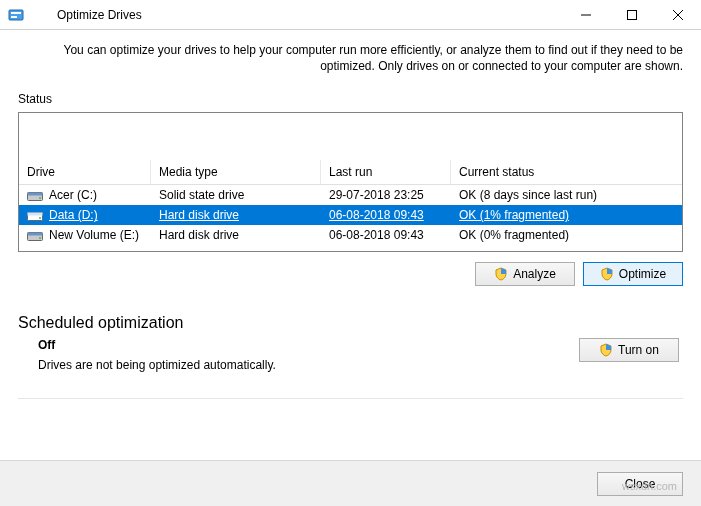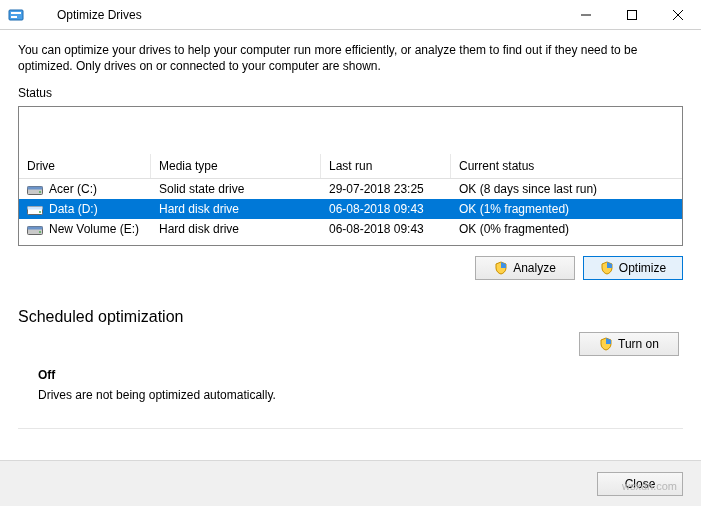--- a/index.html
+++ b/index.html
@@ -4,48 +4,48 @@
 <style>
 * { box-sizing: border-box; margin: 0; padding: 0; font-family: "Segoe UI", Tahoma, sans-serif; }
 body { background: #fff; width: 701px; height: 506px; overflow: hidden; font-size: 12px; color: #000; }
 
 .titlebar { height: 30px; display: flex; align-items: center; border-bottom: 1px solid #d0d0d0; }
 .titlebar .icon { width: 16px; height: 16px; margin: 0 8px; display: flex; align-items: center; justify-content: center; }
 .titlebar .title { flex: 1; font-size: 12px; margin-left: 25px; }
 .tb-btn { width: 46px; height: 30px; display: flex; align-items: center; justify-content: center; }
 
 .content { padding: 12px 18px 0 18px; }
-.desc { font-size: 12px; line-height: 1.35; margin-bottom: 12px; }
+.desc { font-size: 12px; line-height: 1.35; margin-bottom: 18px; text-align: right; }
 .label { font-size: 12px; margin-bottom: 6px; }
 
 .listbox { border: 1px solid #828282; height: 140px; background: #fff; }
 .lh { display: flex; border-bottom: 1px solid #e0e0e0; background: #fff; }
 .lh > div { padding: 5px 8px; font-size: 12px; border-right: 1px solid #e8e8e8; margin-top: 47px; }
 .lh > div:last-child { border-right: none; }
 .row { display: flex; font-size: 12px; align-items: center; height: 20px; }
 .row > div { padding: 2px 8px; white-space: nowrap; overflow: hidden; }
-.row.selected { background: #0078d7; color: #fff; }
+.row.selected { background: #0078d7; color: #fff; text-decoration: underline; }
 .c-drive { width: 132px; display: flex; align-items: center; gap: 6px; }
 .c-media { width: 170px; }
 .c-run   { width: 130px; }
 .c-stat  { flex: 1; }
 
 .drive-icon { width: 16px; height: 12px; display: inline-block; }
 .drive-icon svg { display: block; }
 
 .btnrow { display: flex; justify-content: flex-end; gap: 8px; margin-top: 10px; }
 .btn { min-width: 100px; height: 24px; border: 1px solid #adadad; background: linear-gradient(#f7f7f7,#e9e9e9); font-size: 12px; display: flex; align-items: center; justify-content: center; gap: 5px; padding: 0 12px; cursor: default; }
 .btn.primary { border-color: #0078d7; background: #e5f1fb; }
 
 .shield { width: 14px; height: 14px; display: inline-block; }
 
 .sched { margin-top: 28px; }
 .sched-label { font-size: 16px; margin-bottom: 6px; }
 .sched-body { display: flex; justify-content: space-between; align-items: flex-start; padding: 0 4px 0 20px; }
-.sched-left .off { font-size: 12px; font-weight: 600; margin-bottom: 6px; margin-top: 36px; }
+.sched-left .off { font-size: 12px; font-weight: 600; margin-bottom: 6px; }
 .sched-left .off-desc { font-size: 12px; }
 
 .footer { position: absolute; bottom: 0; left: 0; right: 0; height: 46px; background: #f0f0f0; border-top: 1px solid #d8d8d8; display: flex; justify-content: flex-end; align-items: center; padding-right: 18px; }
 .watermark { position: absolute; bottom: 14px; right: 24px; font-size: 11px; color: #b7b7b7; pointer-events: none; z-index: 5; }
 
 .divider { border: none; border-top: 1px solid #e6e6e6; margin-top: 26px; }
 </style>
 </head>
 <body>
 

